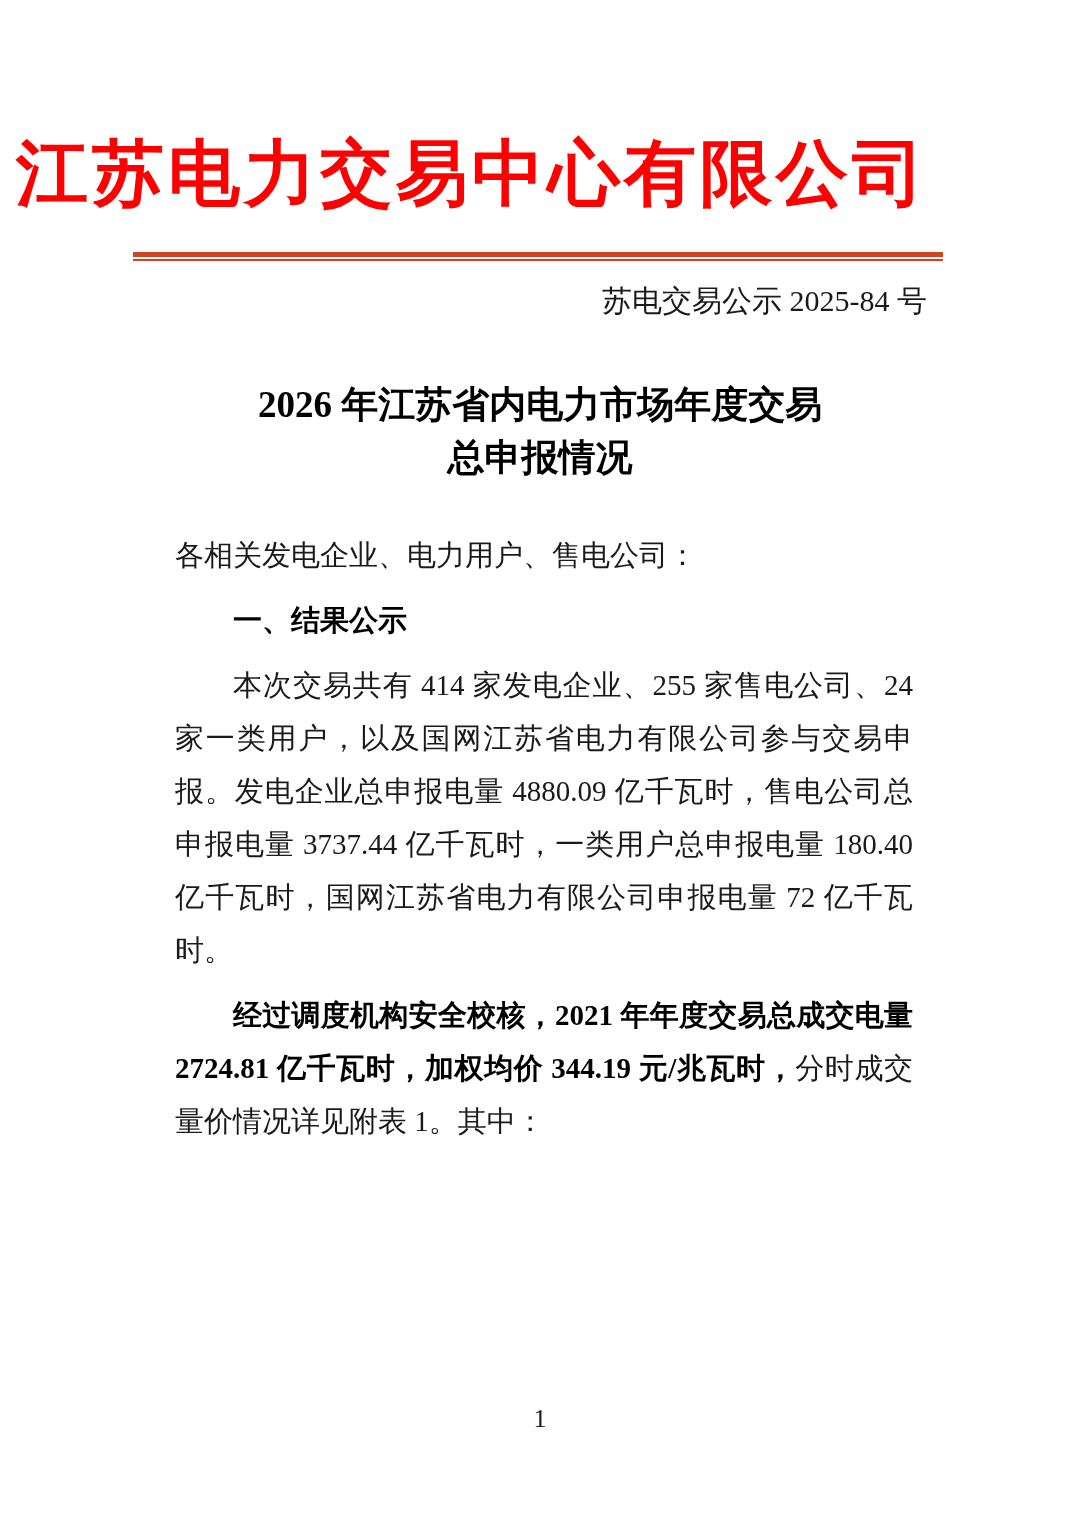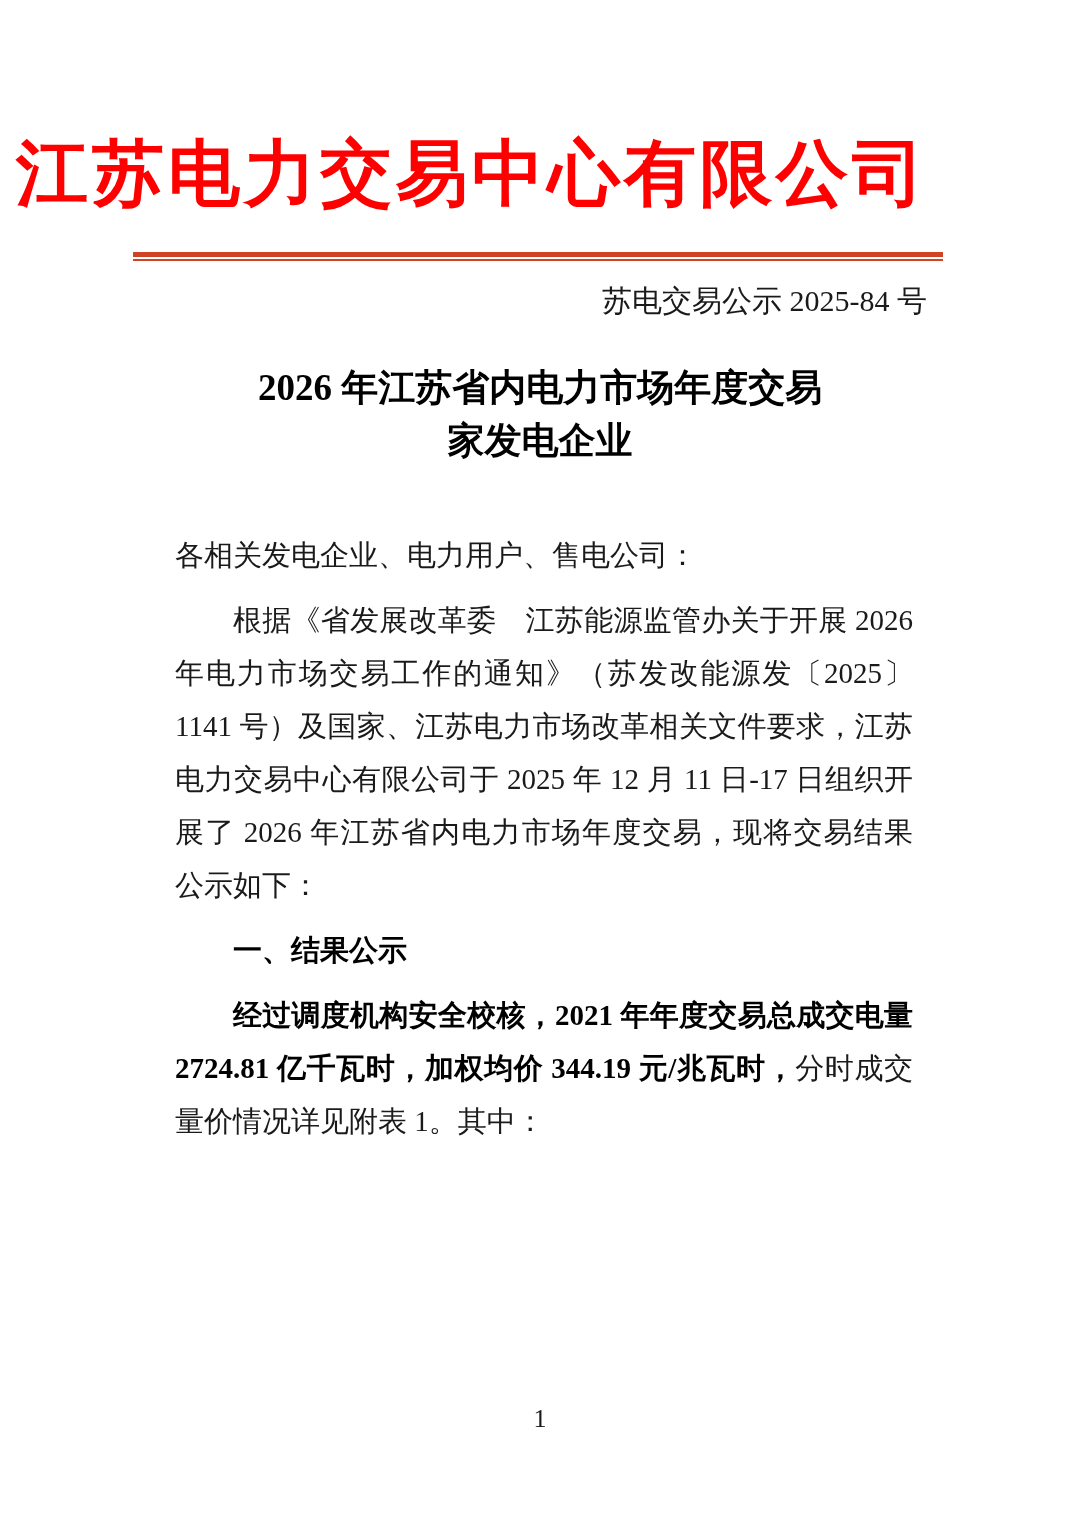--- a/index.html
+++ b/index.html
@@ -42,21 +42,21 @@
     position: absolute;
     top: 281px;
     right: 153px;
     font-size: 30px;
     line-height: 40px;
     color: #1a1a1a;
     white-space: nowrap;
   }
   .doc-title {
     position: absolute;
-    top: 361px;
+    top: 378px;
     left: 0;
     width: 100%;
     text-align: center;
     font-size: 37px;
     font-weight: bold;
     line-height: 53px;
     color: #000000;
   }
   .document-body {
     position: absolute;
@@ -105,25 +105,25 @@
 <div class="page">
 
   <div class="letterhead">江苏电力交易中心有限公司</div>
 
   <div class="letterhead-rule"></div>
 
   <div class="doc-number">苏电交易公示 2025-84 号</div>
 
   <div class="doc-title">
     <div>2026 年江苏省内电力市场年度交易</div>
-    <div>家发电企业</div>
+    <div>总申报情况</div>
   </div>
 
   <div class="document-body">
       <p class="blk salutation"><span>各相关发电企业、电力用户、售电公司：</span></p>
-      <p class="blk paragraph"><span>根据《省发展改革委　江苏能源监管办关于开展 2026 年电力市场交易工作的通知》（苏发改能源发〔2025〕1141 号）及国家、江苏电力市场改革相关文件要求，江苏电力交易中心有限公司于 2025 年 12 月 11 日-17 日组织开展了 2026 年江苏省内电力市场年度交易，现将交易结果公示如下：</span></p>
       <p class="blk heading"><span class="seg-bold">一、结果公示</span></p>
+      <p class="blk paragraph"><span>本次交易共有 414 家发电企业、255 家售电公司、24 家一类用户，以及国网江苏省电力有限公司参与交易申报。发电企业总申报电量 4880.09 亿千瓦时，售电公司总申报电量 3737.44 亿千瓦时，一类用户总申报电量 180.40 亿千瓦时，国网江苏省电力有限公司申报电量 72 亿千瓦时。</span></p>
       <p class="blk paragraph"><span class="seg-bold">经过调度机构安全校核，2021 年年度交易总成交电量 2724.81 亿千瓦时，加权均价 344.19 元/兆瓦时，</span><span>分时成交量价情况详见附表 1。其中：</span></p>
     </div>
 
   <div class="page-number">1</div>
 
 </div>
 
 </body></html>

